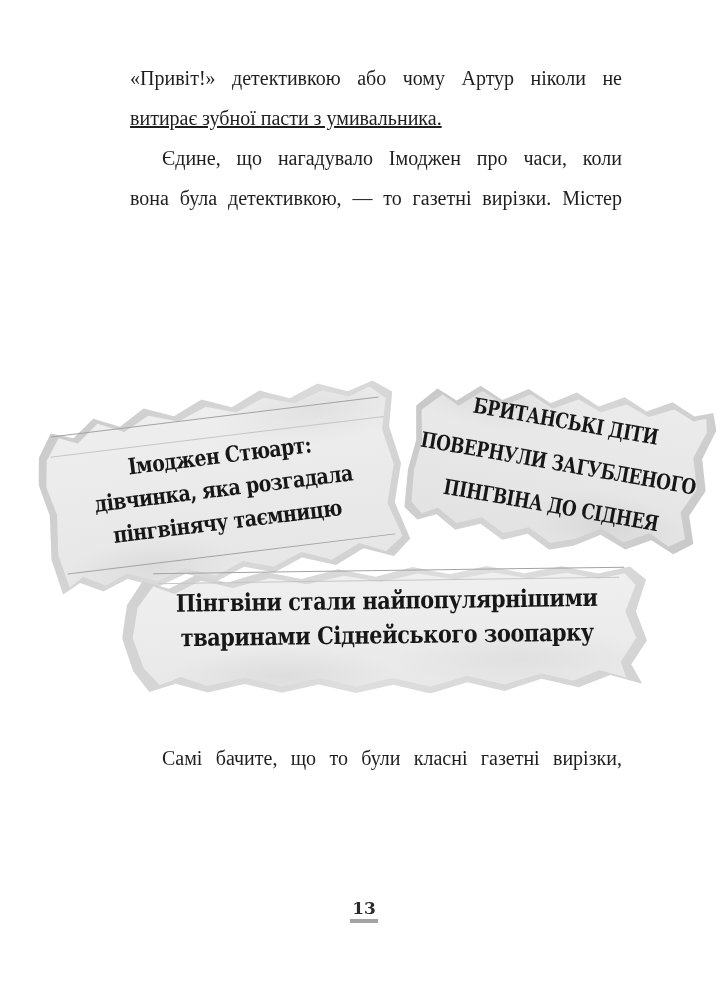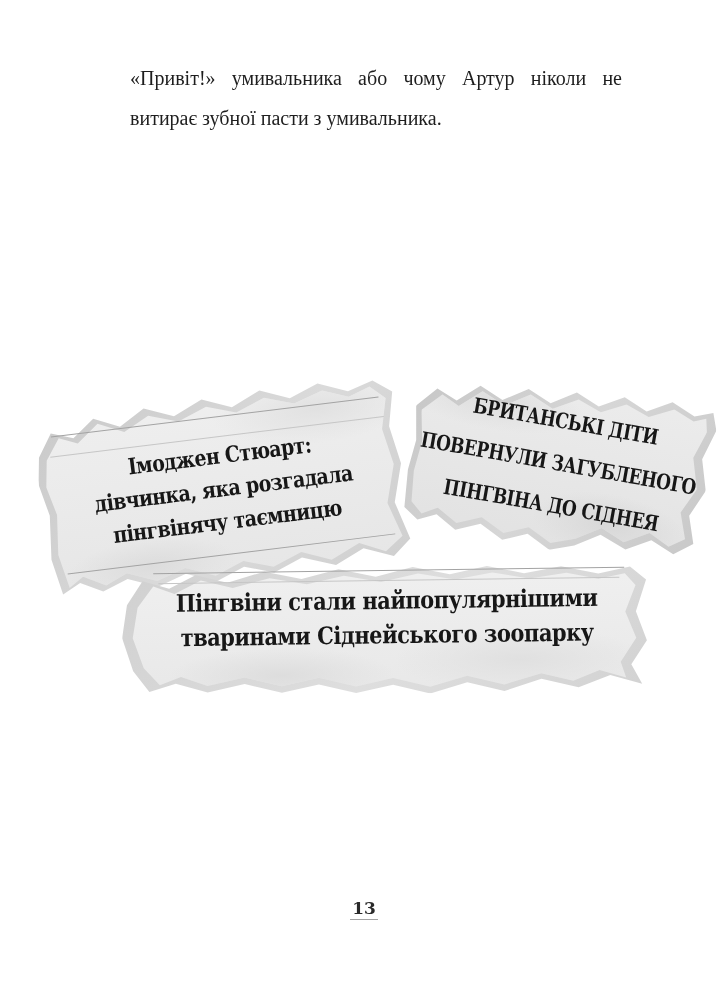--- a/index.html
+++ b/index.html
@@ -6,27 +6,27 @@
   .page{
     position:relative;width:728px;height:1000px;background:#ffffff;overflow:hidden;
     font-family:"Liberation Serif", serif;
   }
   
   .textblock{position:absolute;left:130px;width:492px;color:#1e1e1e;font-size:20px;}
   .tb1{top:58px;}
   .tb3{top:738px;}
   .ln{height:40px;line-height:40px;white-space:normal;}
   .just{text-align:justify;text-align-last:justify;}
-  .last{text-align:center;text-align-last:left;}
+  .last{text-align:center;text-align-last:left;text-decoration:underline;}
   .indent{text-indent:32px;}
   
   .pagenum-wrap{position:absolute;top:898px;left:0;width:728px;text-align:center;}
   .pagenum{
     display:inline-block;font-family:"DejaVu Serif", serif;font-weight:bold;
-    font-size:17px;color:#2a2a2a;border-bottom:1px solid #a3a3a3;padding:0 2px 1px 2px;
+    font-size:17px;color:#2a2a2a;border-bottom:4px solid #a3a3a3;padding:0 2px 1px 2px;
   }
   
   .clip{position:absolute;}
   .clip .back,.clip .front{position:absolute;left:0;top:0;width:100%;height:100%;}
   .headline{
     position:absolute;left:0;width:100%;text-align:center;
     font-family:"DejaVu Serif", serif;font-weight:bold;color:#171717;
   }
   .hline{display:block;}
   .rule{position:absolute;height:1px;background:#a3a3a3;}
@@ -81,22 +81,24 @@
   .clip3 .rule-a{left:6%;width:89%;top:8px;}
   .clip3 .rule-b{left:7%;width:87%;top:18px;}
   .clip3 .headline{top:26px;font-size:21px;line-height:30px;letter-spacing:-0.5px;transform:scaleY(1.15);}
 </style>
 </head>
 <body>
 
 <div class="page">
 
   <div class="textblock tb1">
-    <div class="ln just">«Привіт!» умивальника або чому Артур ніколи не</div>
+    <div class="ln just">«Привіт!» детективкою або чому Артур ніколи не</div>
     <div class="ln last">витирає зубної пасти з умивальника.</div>
+    <div class="ln just indent">Єдине, що нагадувало Імоджен про часи, коли</div>
+    <div class="ln just">вона була детективкою, — то газетні вирізки. Містер</div>
   </div>
 
   <div class="clip clip1">
     <div class="back"></div>
     <div class="front"></div>
     <div class="rule rule-a"></div>
     <div class="rule rule-b faint"></div>
     <div class="rule rule-c"></div>
     <div class="headline">
       <span class="hline">Імоджен Стюарт:</span>
@@ -120,19 +122,20 @@
     <div class="front"></div>
     <div class="rule rule-a"></div>
     <div class="rule rule-b faint"></div>
     <div class="headline">
       <span class="hline">Пінгвіни стали найпопулярнішими</span>
       <span class="hline">тваринами Сіднейського зоопарку</span>
     </div>
   </div>
 
   <div class="textblock tb3">
+    <div class="ln just indent">Самі бачите, що то були класні газетні вирізки,</div>
   </div>
 
   <div class="pagenum-wrap">
     <span class="pagenum">13</span>
   </div>
 
 </div>
 
 </body></html>

